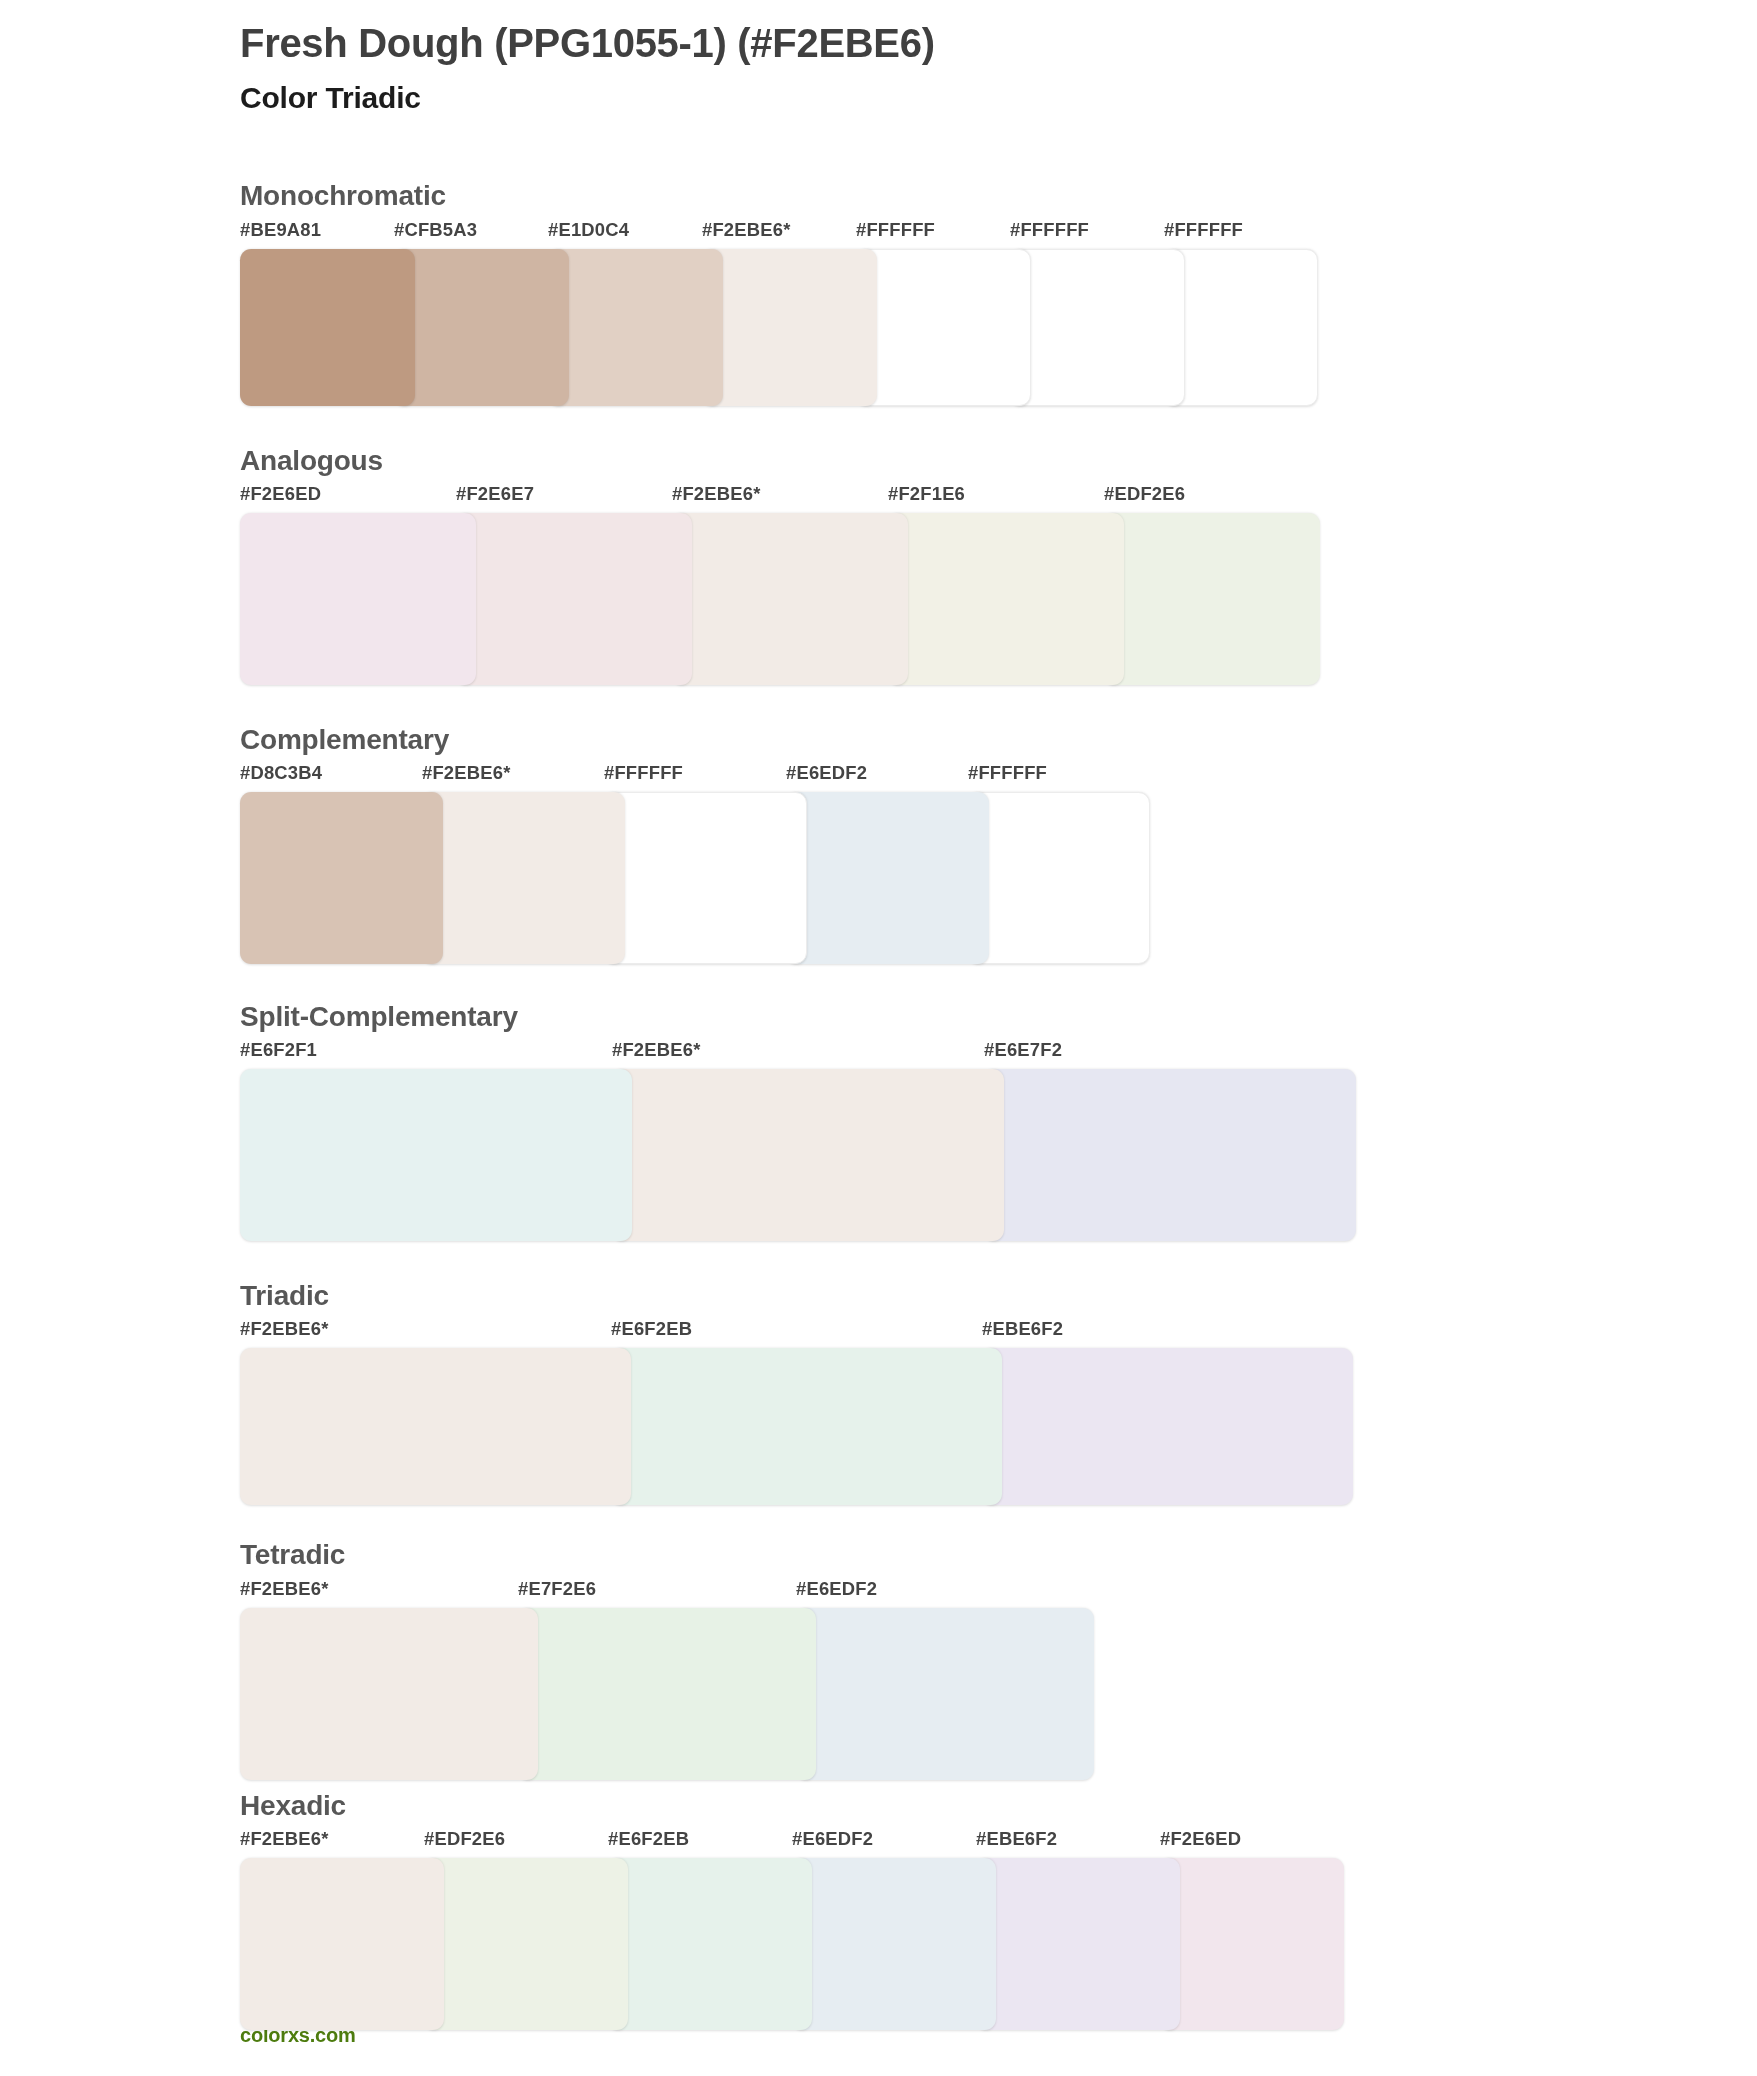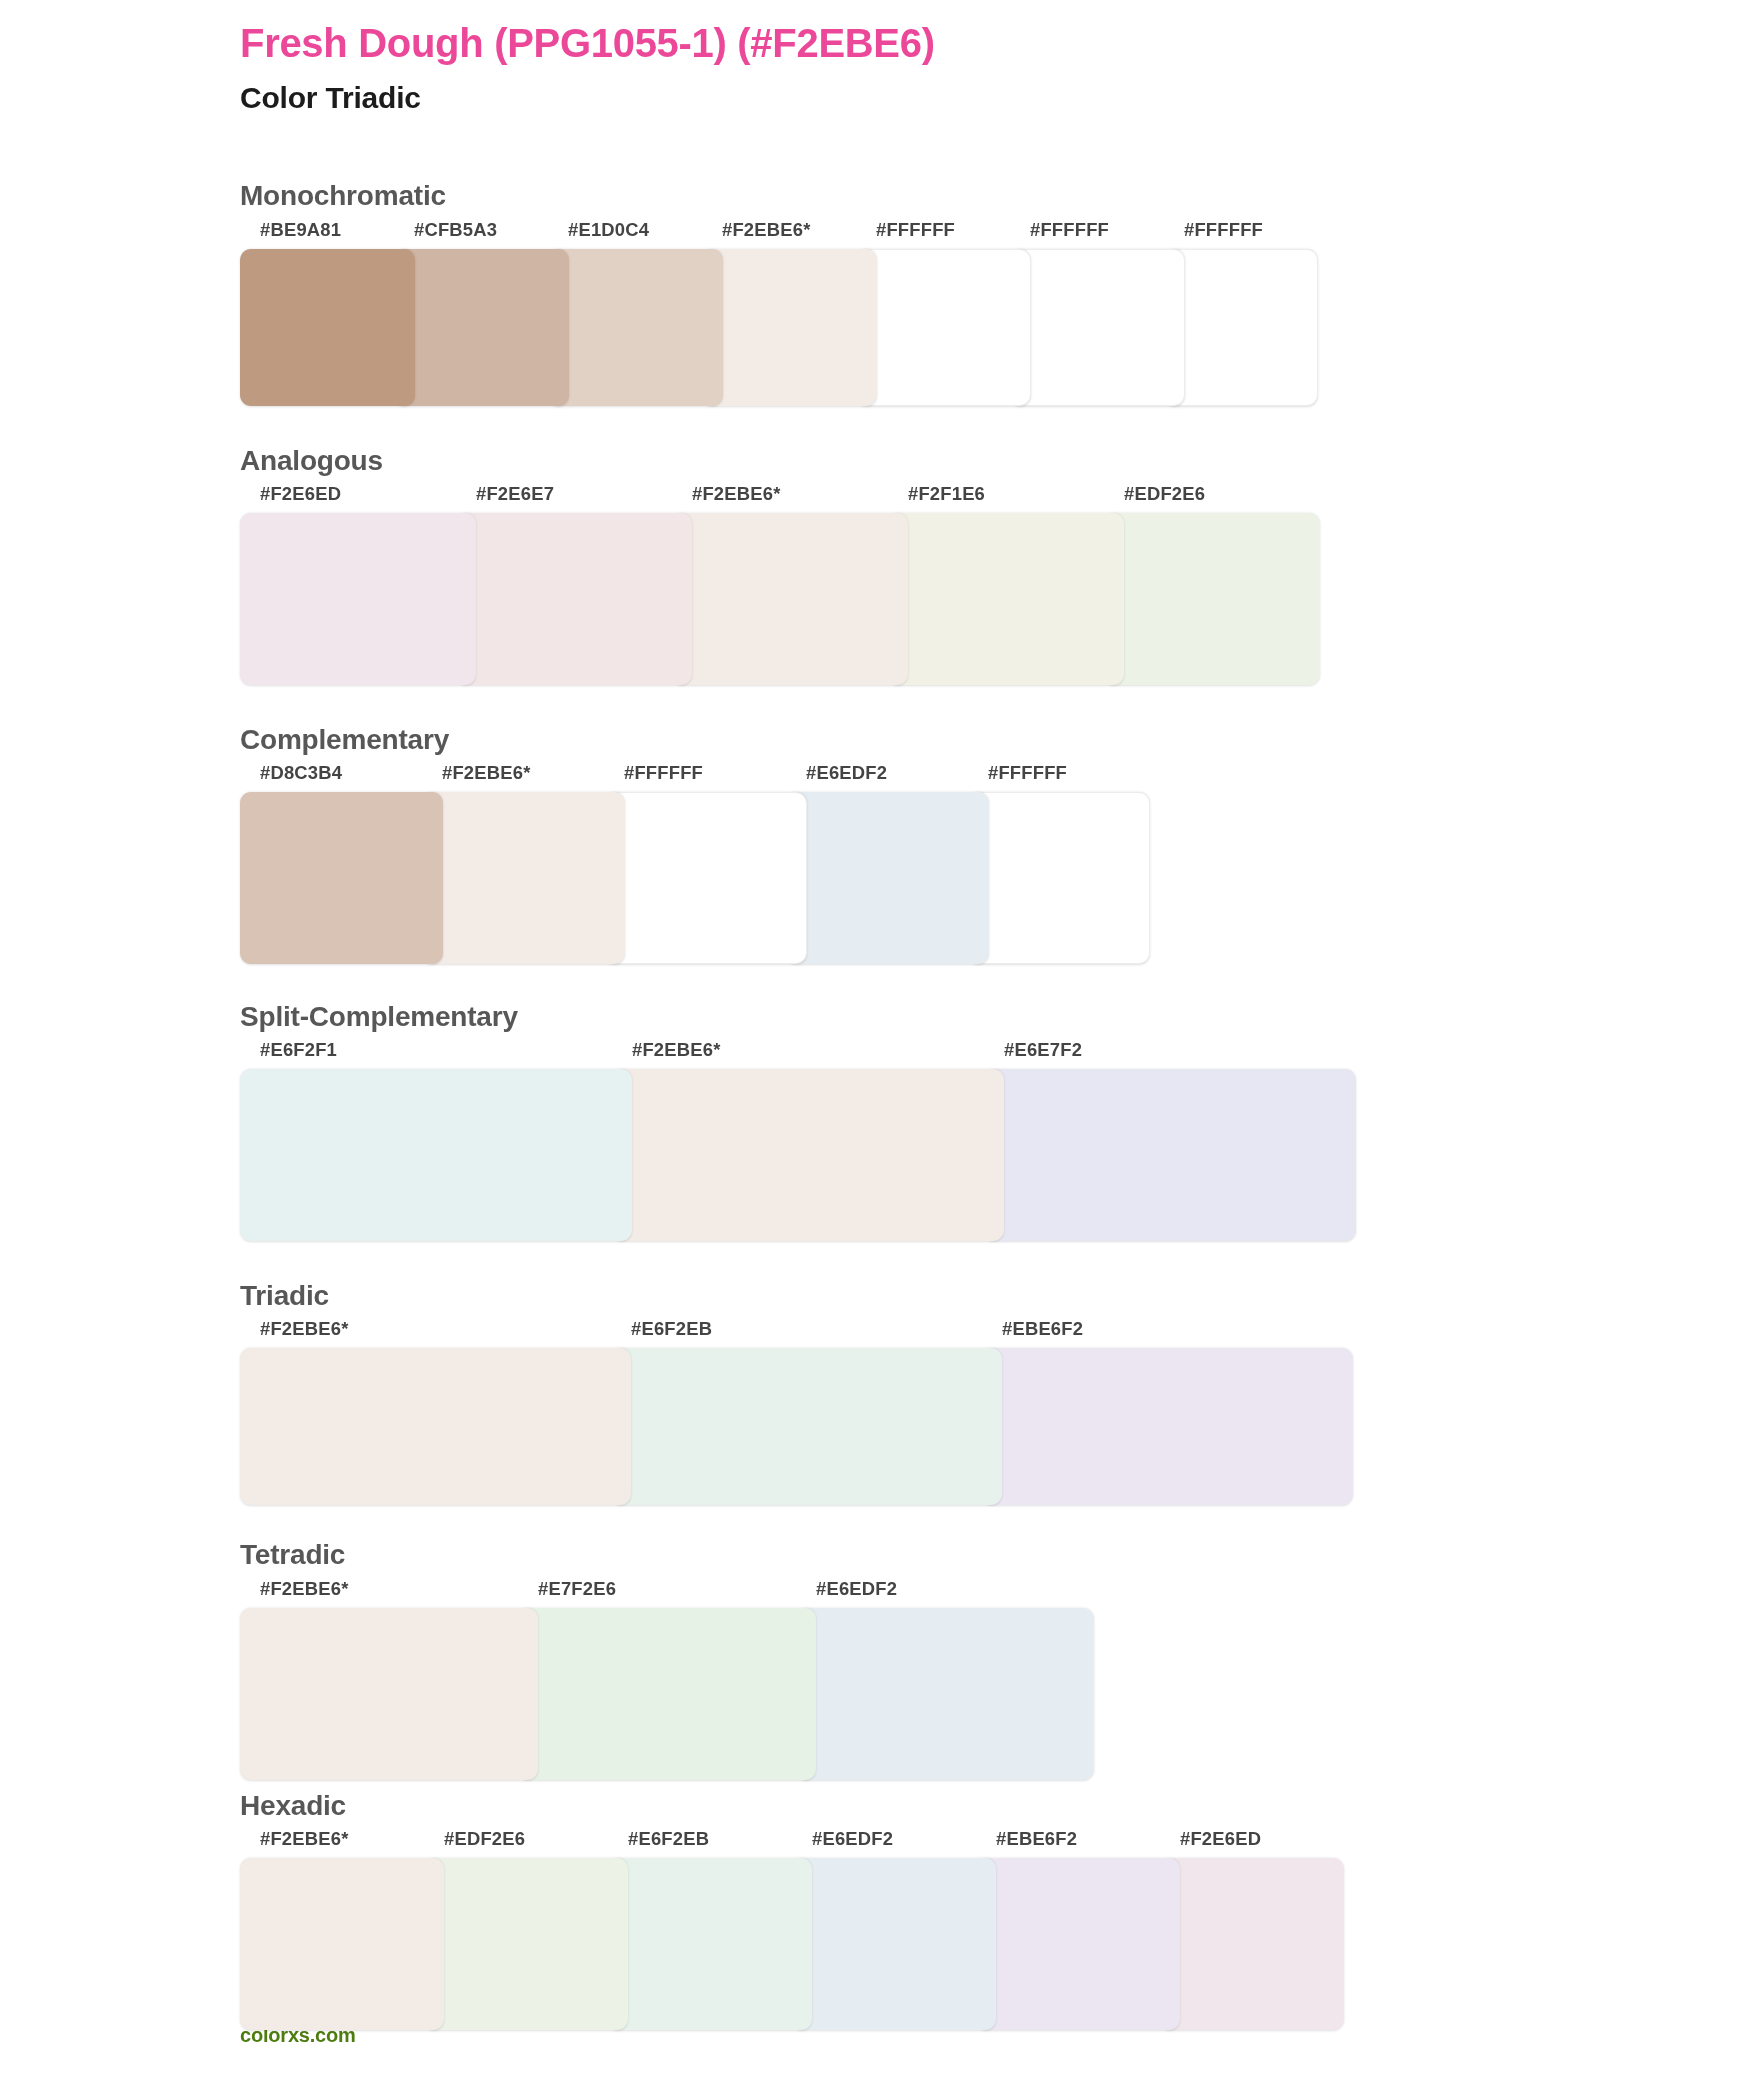--- a/index.html
+++ b/index.html
@@ -23,21 +23,21 @@
     padding: 0;
   }
 
   .header {
     padding: 17.6px 0 0 240px;
   }
 
   .page-title {
     font-size: 40px;
     font-weight: bold;
-    color: #ec4899;
+    color: #404040;
     letter-spacing: -0.3px;
     margin: 0;
     line-height: 1.25;
   }
 
   .page-subtitle {
     font-size: 30px;
     font-weight: bold;
     color: #1c1c1c;
     letter-spacing: -0.2px;
@@ -74,21 +74,20 @@
   }
 
   .swatch-label {
     font-size: 18.4px;
     font-weight: bold;
     color: #444444;
     line-height: 1.1;
     padding-bottom: 8.8px;
     white-space: nowrap;
     letter-spacing: 0.2px;
-    margin-left: 20px;
   }
 
   .swatch-chip {
     border-radius: 11.2px;
     box-sizing: border-box;
     box-shadow: 0 0.8px 2.4px rgba(0,0,0,0.13);
   }
 
   
   .sec-mono    .swatch-chip { height: 157px; }

